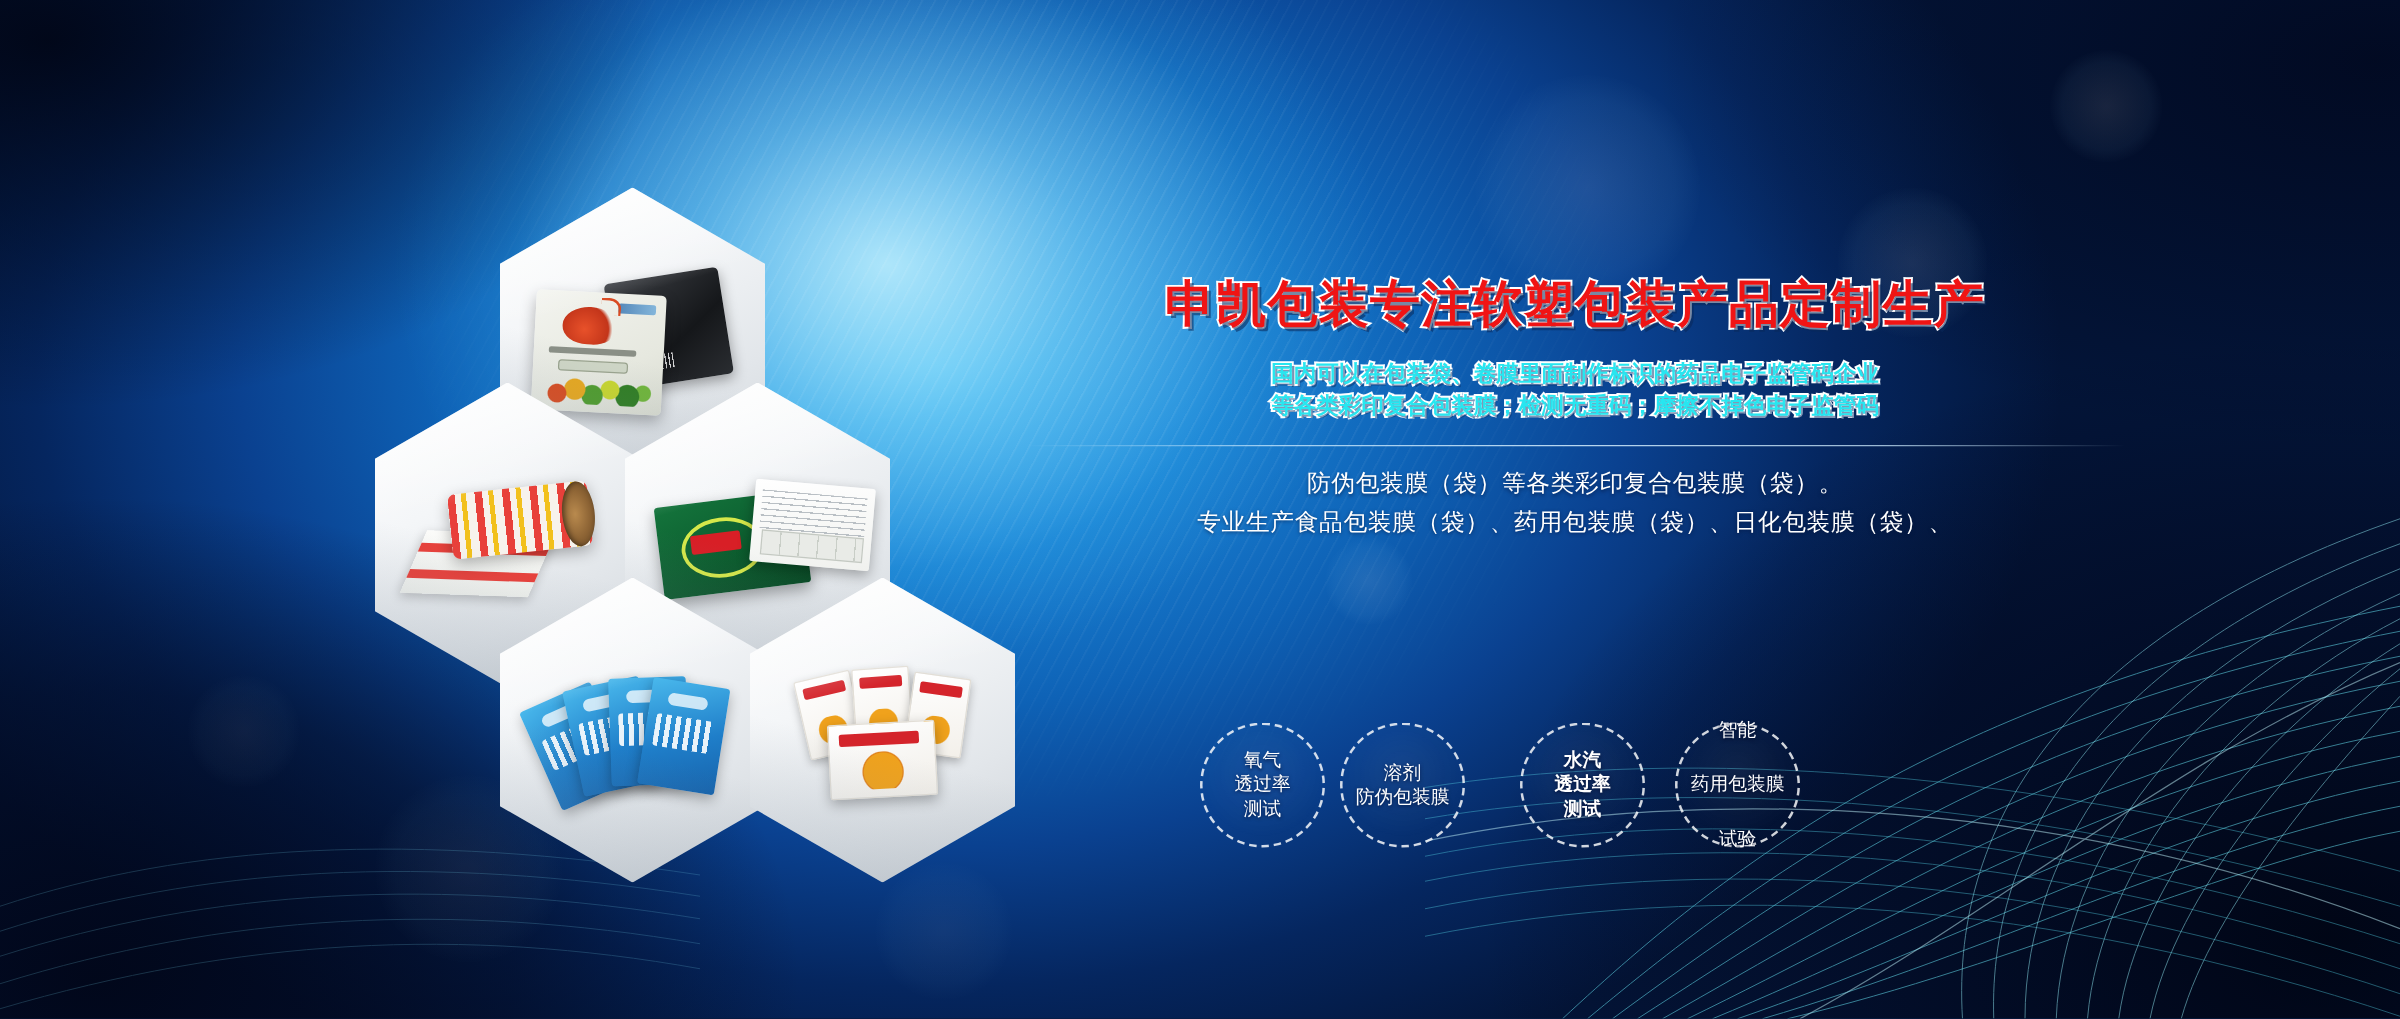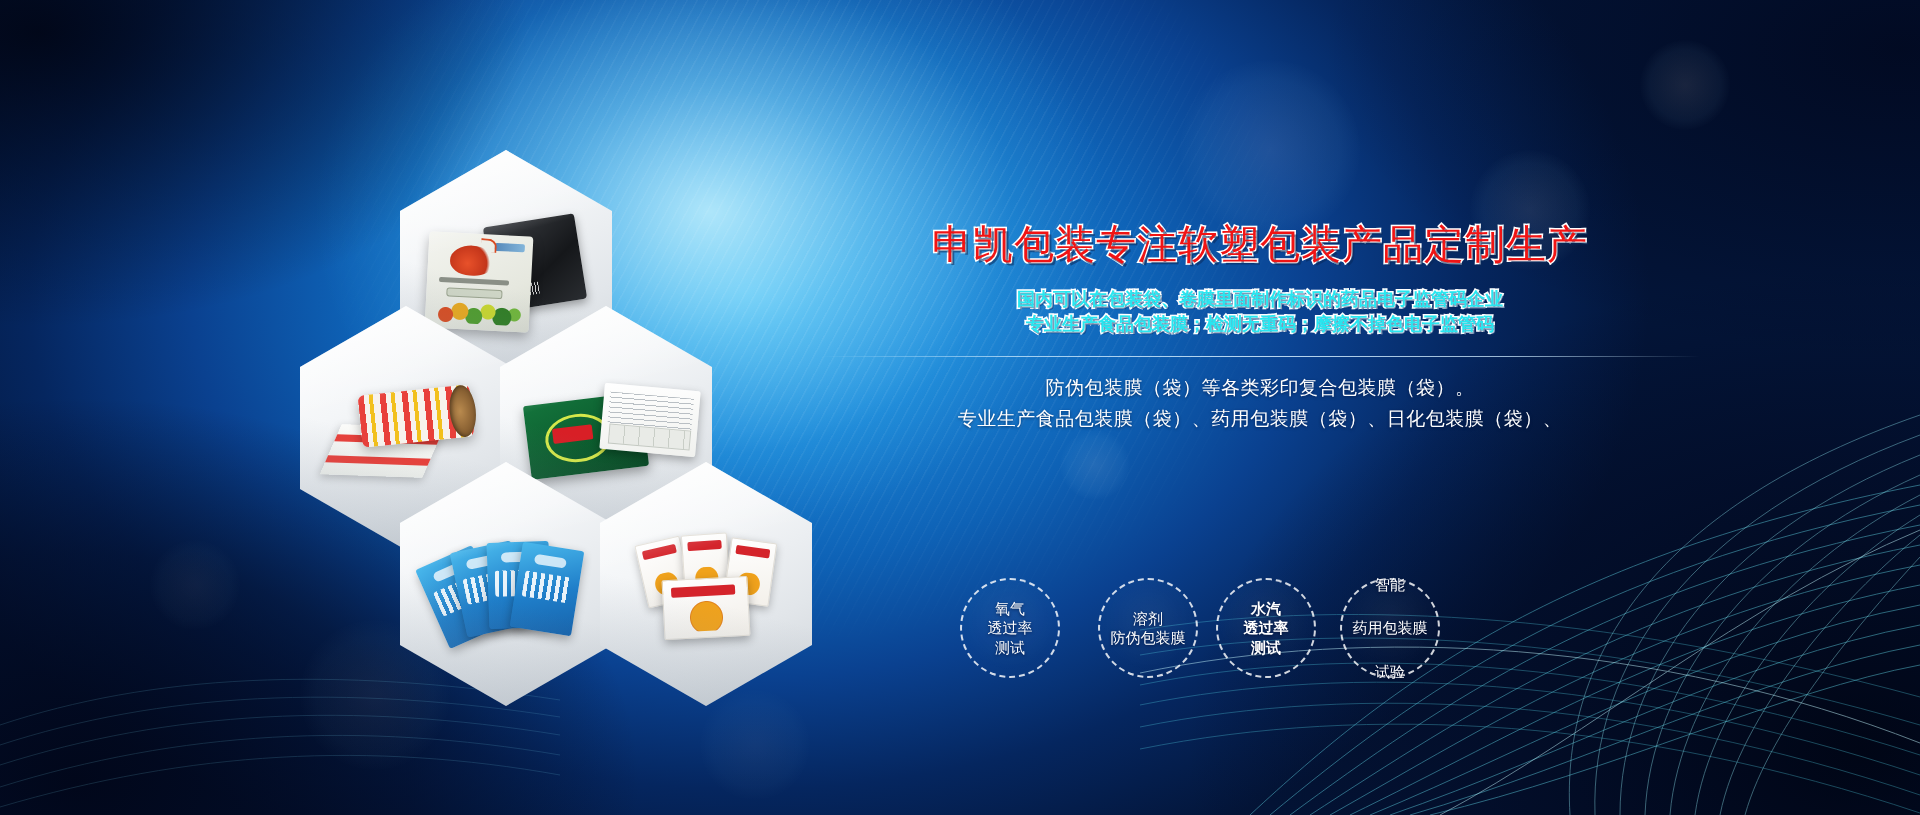--- a/index.html
+++ b/index.html
@@ -185,21 +185,21 @@
     background:linear-gradient(165deg,#ffffff,#f1eee8);box-shadow:0 4px 10px rgba(0,0,0,.3);
     border:1px solid #e2ded6;overflow:hidden;transform:rotate(-3deg);}
   .sachet-big:before{content:"";position:absolute;left:8px;top:7px;width:64px;height:10px;background:#d4242b;border-radius:2px;}
   .sachet-big:after{content:"";position:absolute;left:20px;bottom:6px;width:44px;height:30px;
     background:radial-gradient(circle at 50% 55%,#f0a21c 0 15px,#e0801a 16px,transparent 17px);}
 
   
   #copy{position:absolute;left:820px;top:222px;width:880px;text-align:center;}
 
   .headline{
-    font-size:40px;font-weight:normal;letter-spacing:1px;line-height:1.12;
+    font-size:40px;font-weight:bold;letter-spacing:1px;line-height:1.12;
     color:#f01414;
     -webkit-text-stroke:3px #ffffff;
     paint-order:stroke fill;
     text-shadow:3px 3px 0 rgba(10,40,90,.55);
     white-space:nowrap;
     margin:0 0 20px 0;
   }
   .sub{
     font-size:18px;font-weight:bold;line-height:1.42;white-space:nowrap;
     color:#27e6f0;
@@ -223,21 +223,21 @@
   .badge{
     position:absolute;width:96px;height:96px;border-radius:50%;
     border:2px dashed rgba(255,255,255,.82);
     display:flex;flex-direction:column;align-items:center;justify-content:center;
     color:#ffffff;font-size:15px;line-height:1.28;font-weight:normal;
     text-shadow:0 1px 3px rgba(0,10,40,.75);
     background:radial-gradient(circle at 50% 40%, rgba(255,255,255,.05), rgba(0,0,0,0) 70%);
   }
   .badge span{display:block;white-space:nowrap;}
   .b1{left:0px;top:6px;}
-  .b2{left:138px;top:6px;text-align:right;}
+  .b2{left:112px;top:6px;text-align:right;}
   .b3{left:256px;top:6px;font-weight:bold;}
   .b4{left:380px;top:6px;gap:24px;}
 </style>
 </head>
 <body>
 
 <div id="banner">
 
   <div class="bg-base"></div>
   <div class="bg-streaks"></div>
@@ -368,21 +368,21 @@
       </div>
         </div>
       <div class="shade"></div>
     </div>
 
   </div>
 
   <div id="copy">
     <div class="headline">申凯包装专注软塑包装产品定制生产</div>
     <div class="sub">国内可以在包装袋、卷膜里面制作标识的药品电子监管码企业</div>
-    <div class="sub">专业生产食品包装膜；检测无重码；摩擦不掉色电子监管码</div>
+    <div class="sub">等各类彩印复合包装膜；检测无重码；摩擦不掉色电子监管码</div>
     <div class="rule"></div>
     <div class="body-line">防伪包装膜（袋）等各类彩印复合包装膜（袋）。</div>
     <div class="body-line">专业生产食品包装膜（袋）、药用包装膜（袋）、日化包装膜（袋）、</div>
   </div>
 
   <div id="badges">
     <div class="badge b1">
       <span>氧气</span>
       <span>透过率</span>
       <span>测试</span>

